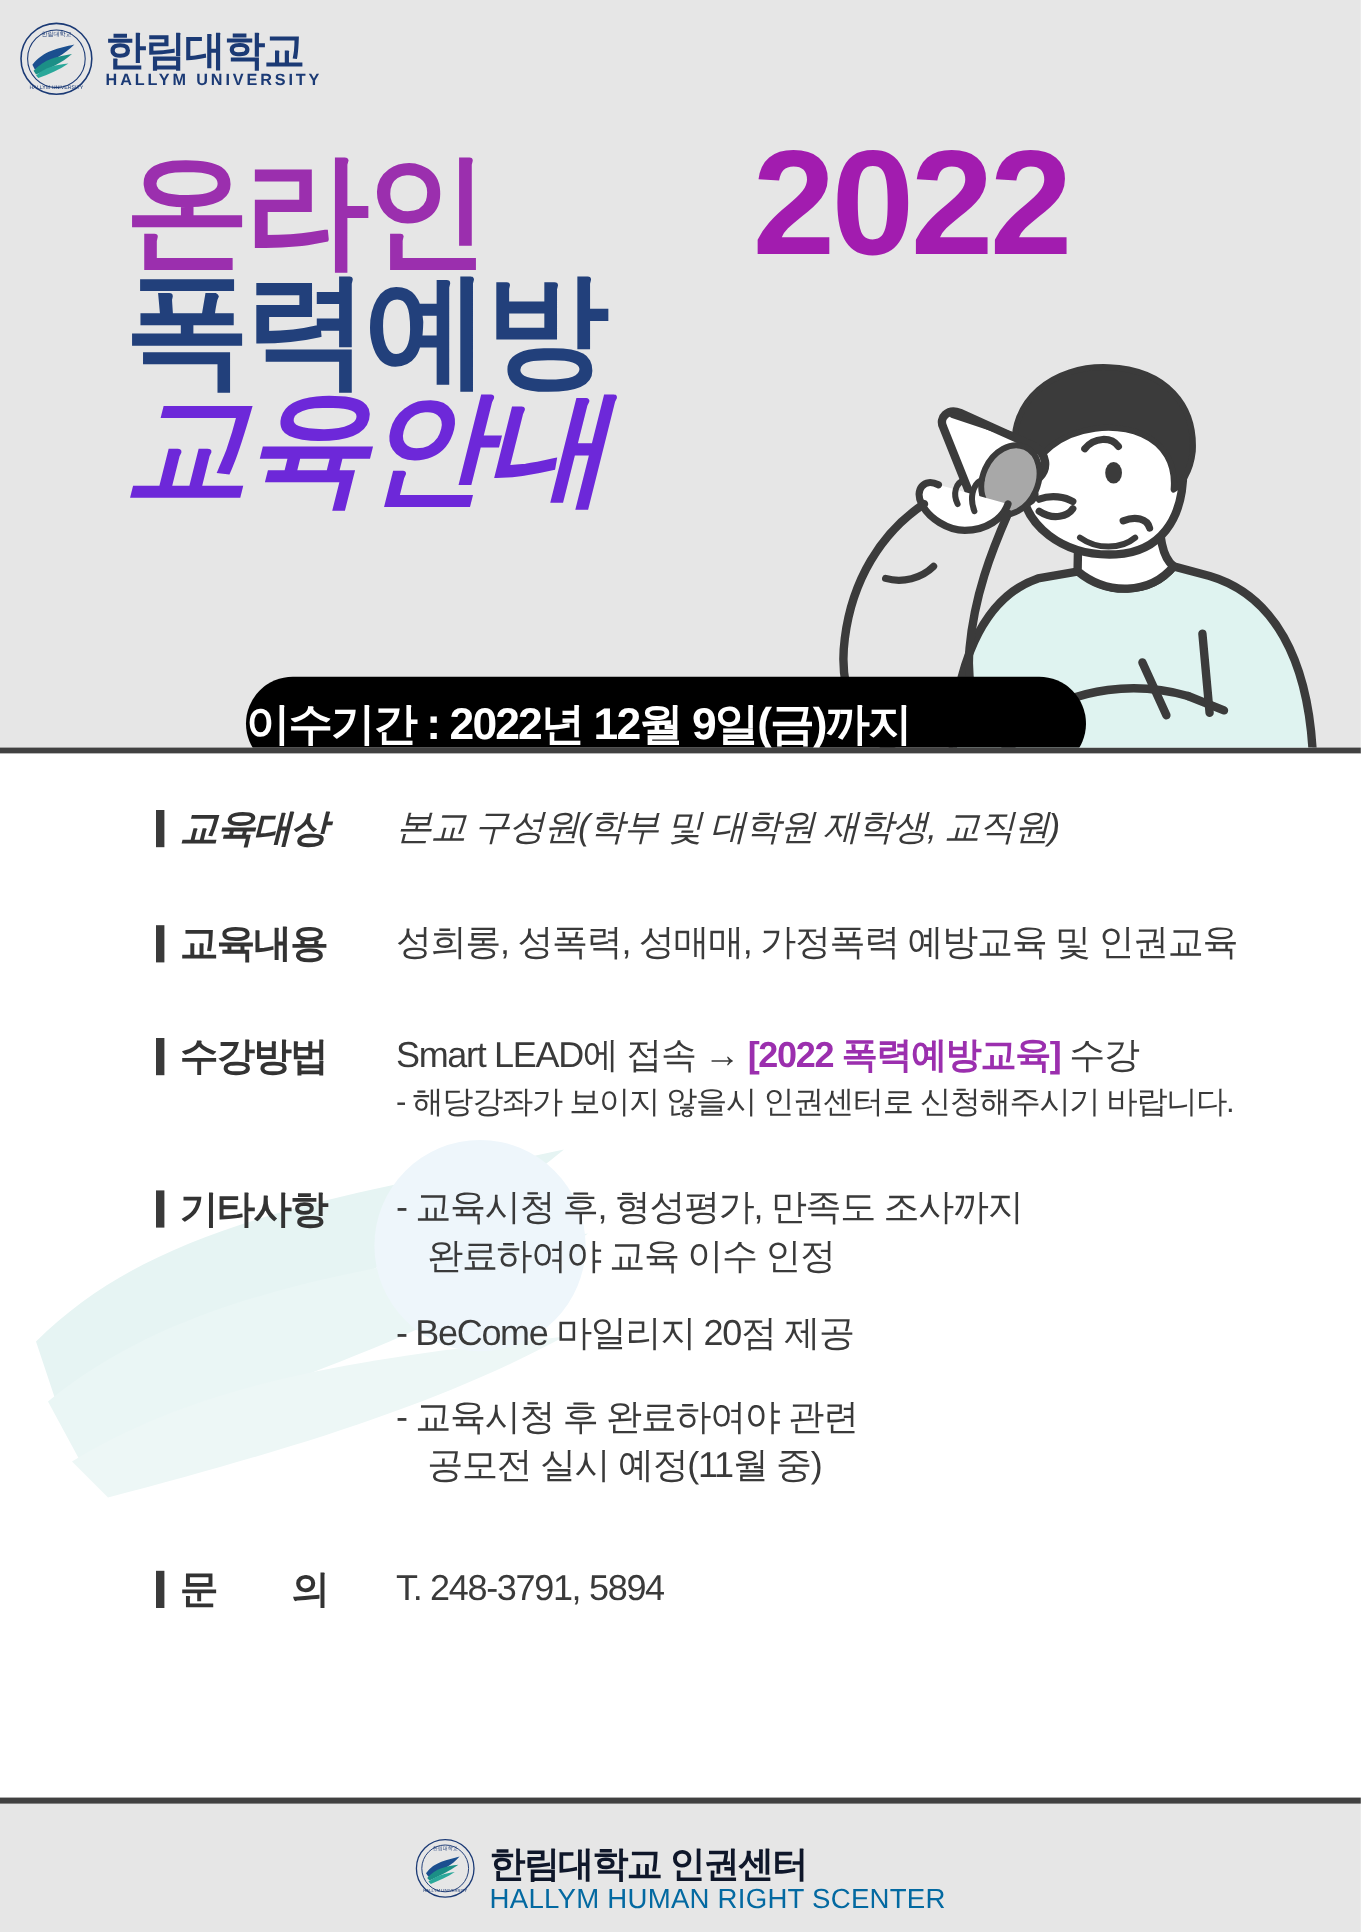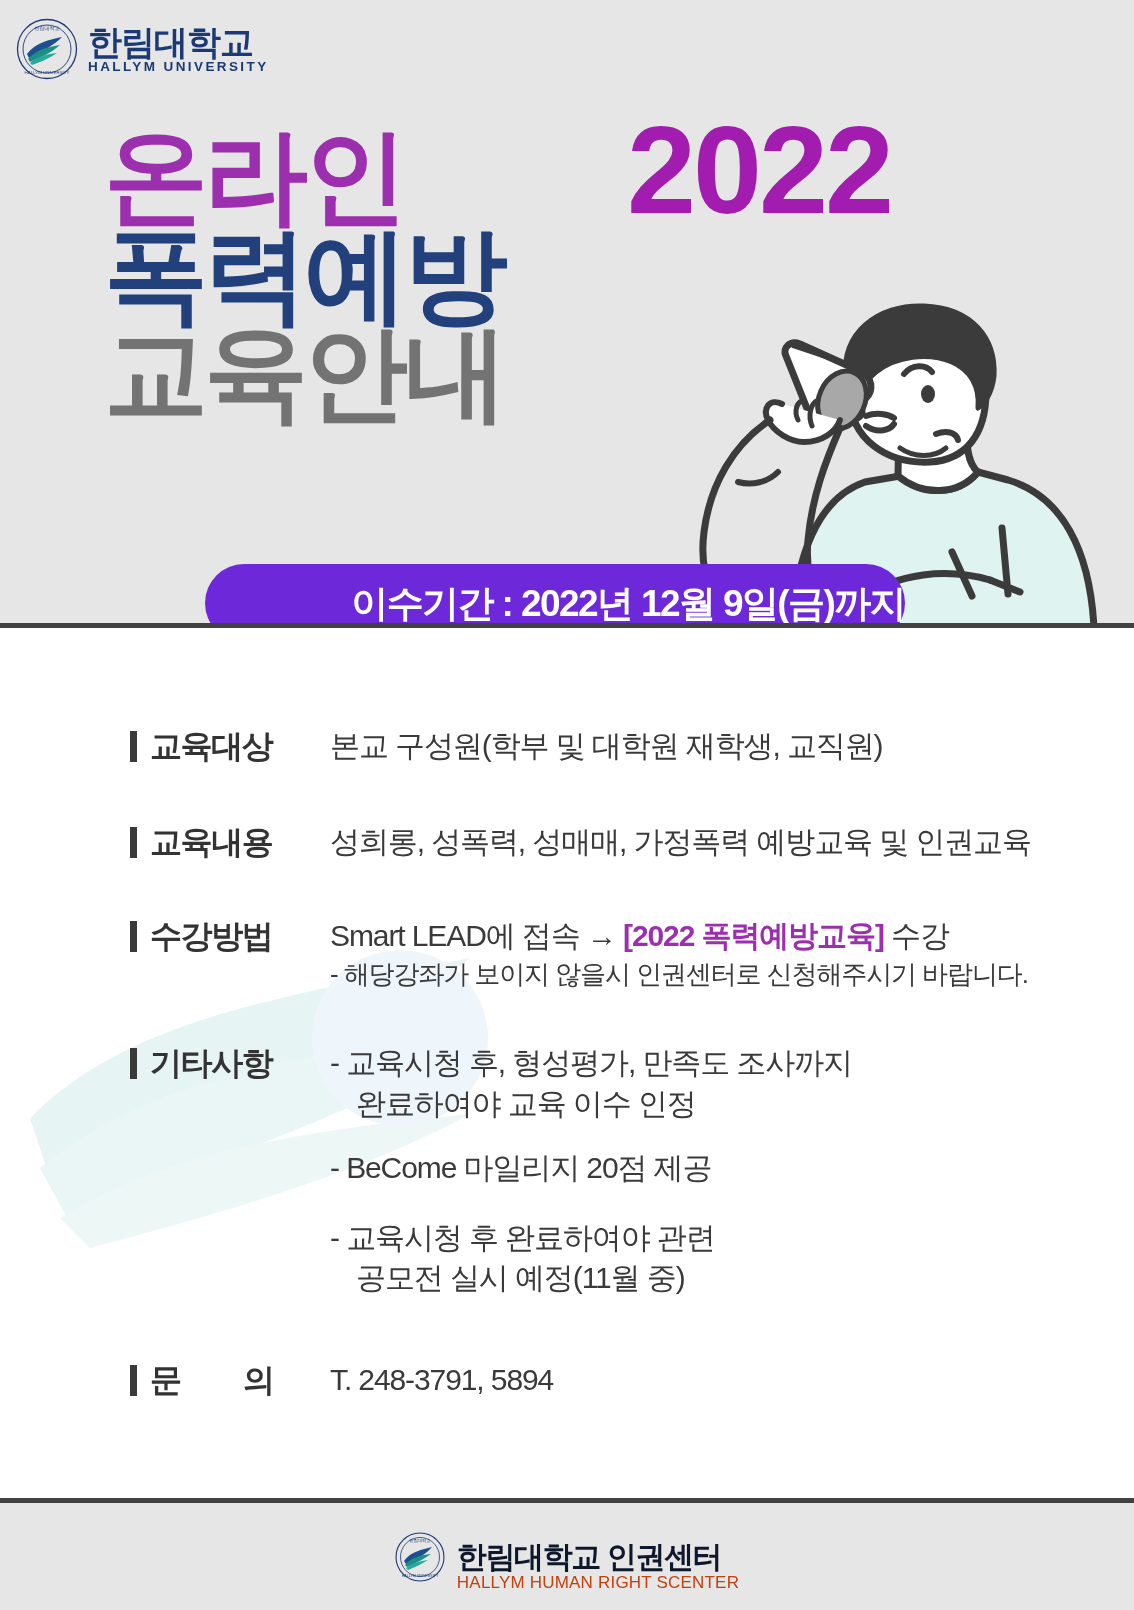--- a/index.html
+++ b/index.html
@@ -36,40 +36,40 @@
   }
 
   
   #headline { position:absolute; left:104px; top:128px; }
   .hl-line {
     line-height:0.93; letter-spacing:-4px;
     font-weight:bold; white-space:nowrap;
   }
   .hl-1 { font-size:104px; color:#9b2fae; }
   .hl-2 { font-size:104px; color:#22407b; margin-top:2px; }
-  .hl-3 { font-size:104px; color:#737373; margin-top:2px; }
+  .hl-3 { font-size:104px; color:#6d28d9; margin-top:2px;font-style:italic; }
 
   #year {
     position:absolute; left:627px; top:108px;
     font-size:124px; font-weight:bold; color:#a21caf;
     letter-spacing:-3px; line-height:1;
   }
 
   
   #illustration {
     position:absolute; left:690px; top:300px;
     width:444px; height:328px;
   }
 
   
   #deadline-pill {
     position:absolute; left:205px; top:564px;
     width:700px; height:78px;
-    background:#6d28d9; border-radius:39px;
-    display:flex; align-items:center; justify-content:flex-end;
+    background:#000000; border-radius:39px;
+    display:flex; align-items:center; justify-content:flex-start;
     z-index:5;
   }
   #deadline-pill span {
     color:#ffffff; font-size:37px; font-weight:bold;
     letter-spacing:-1.6px; line-height:1; white-space:nowrap;
   }
 
   
   #body-section {
     position:absolute; left:0; top:628px; width:1134px; height:870px;
@@ -118,21 +118,21 @@
     display:flex; align-items:center; justify-content:center;
   }
   #footer-lockup { display:flex; align-items:center; gap:12px; }
   .seal-sm { width:50px; height:50px; position:relative; flex:0 0 auto; }
   .f-type { display:flex; flex-direction:column; gap:2px; }
   .f-kr {
     font-size:30px; font-weight:bold; color:#0f172a;
     letter-spacing:-1.4px; line-height:1; white-space:nowrap;margin-top:20px;
   }
   .f-en {
-    font-size:17px; color:#c2410c; letter-spacing:0.2px;
+    font-size:23px; color:#0369a1; letter-spacing:0.2px;
     line-height:1; white-space:nowrap;
   }
 </style>
 </head>
 <body>
 
 <div id="hero">
 
   <div id="logo-lockup">
     <div class="seal">
@@ -222,21 +222,21 @@
     <svg viewBox="0 0 620 380" width="620" height="380">
       <path d="M10 190 C110 90, 260 70, 450 30 C340 120, 200 170, 30 250 Z" fill="#e6f4f3"></path>
       <path d="M20 240 C130 150, 280 128, 470 100 C360 180, 220 222, 46 288 Z" fill="#eaf6f5"></path>
       <path d="M40 290 C150 222, 290 202, 450 186 C350 240, 230 278, 70 320 Z" fill="#edf7f6"></path>
       <circle cx="380" cy="110" r="88" fill="#eef6fb"></circle>
     </svg>
   </div>
 
   <div id="info-list">
 
-    <div class="info-row" style="margin-top:96px;">
+    <div class="info-row" style="margin-top:40px;font-style:italic;">
       <div class="label-cell">
         <div class="tick"></div>
         <div class="label-txt">교육대상</div>
       </div>
       <div class="value-cell">
         <div class="value-line">본교 구성원(학부 및 대학원 재학생, 교직원)</div>
       </div>
     </div>
 
     <div class="info-row" style="margin-top:54px;">

